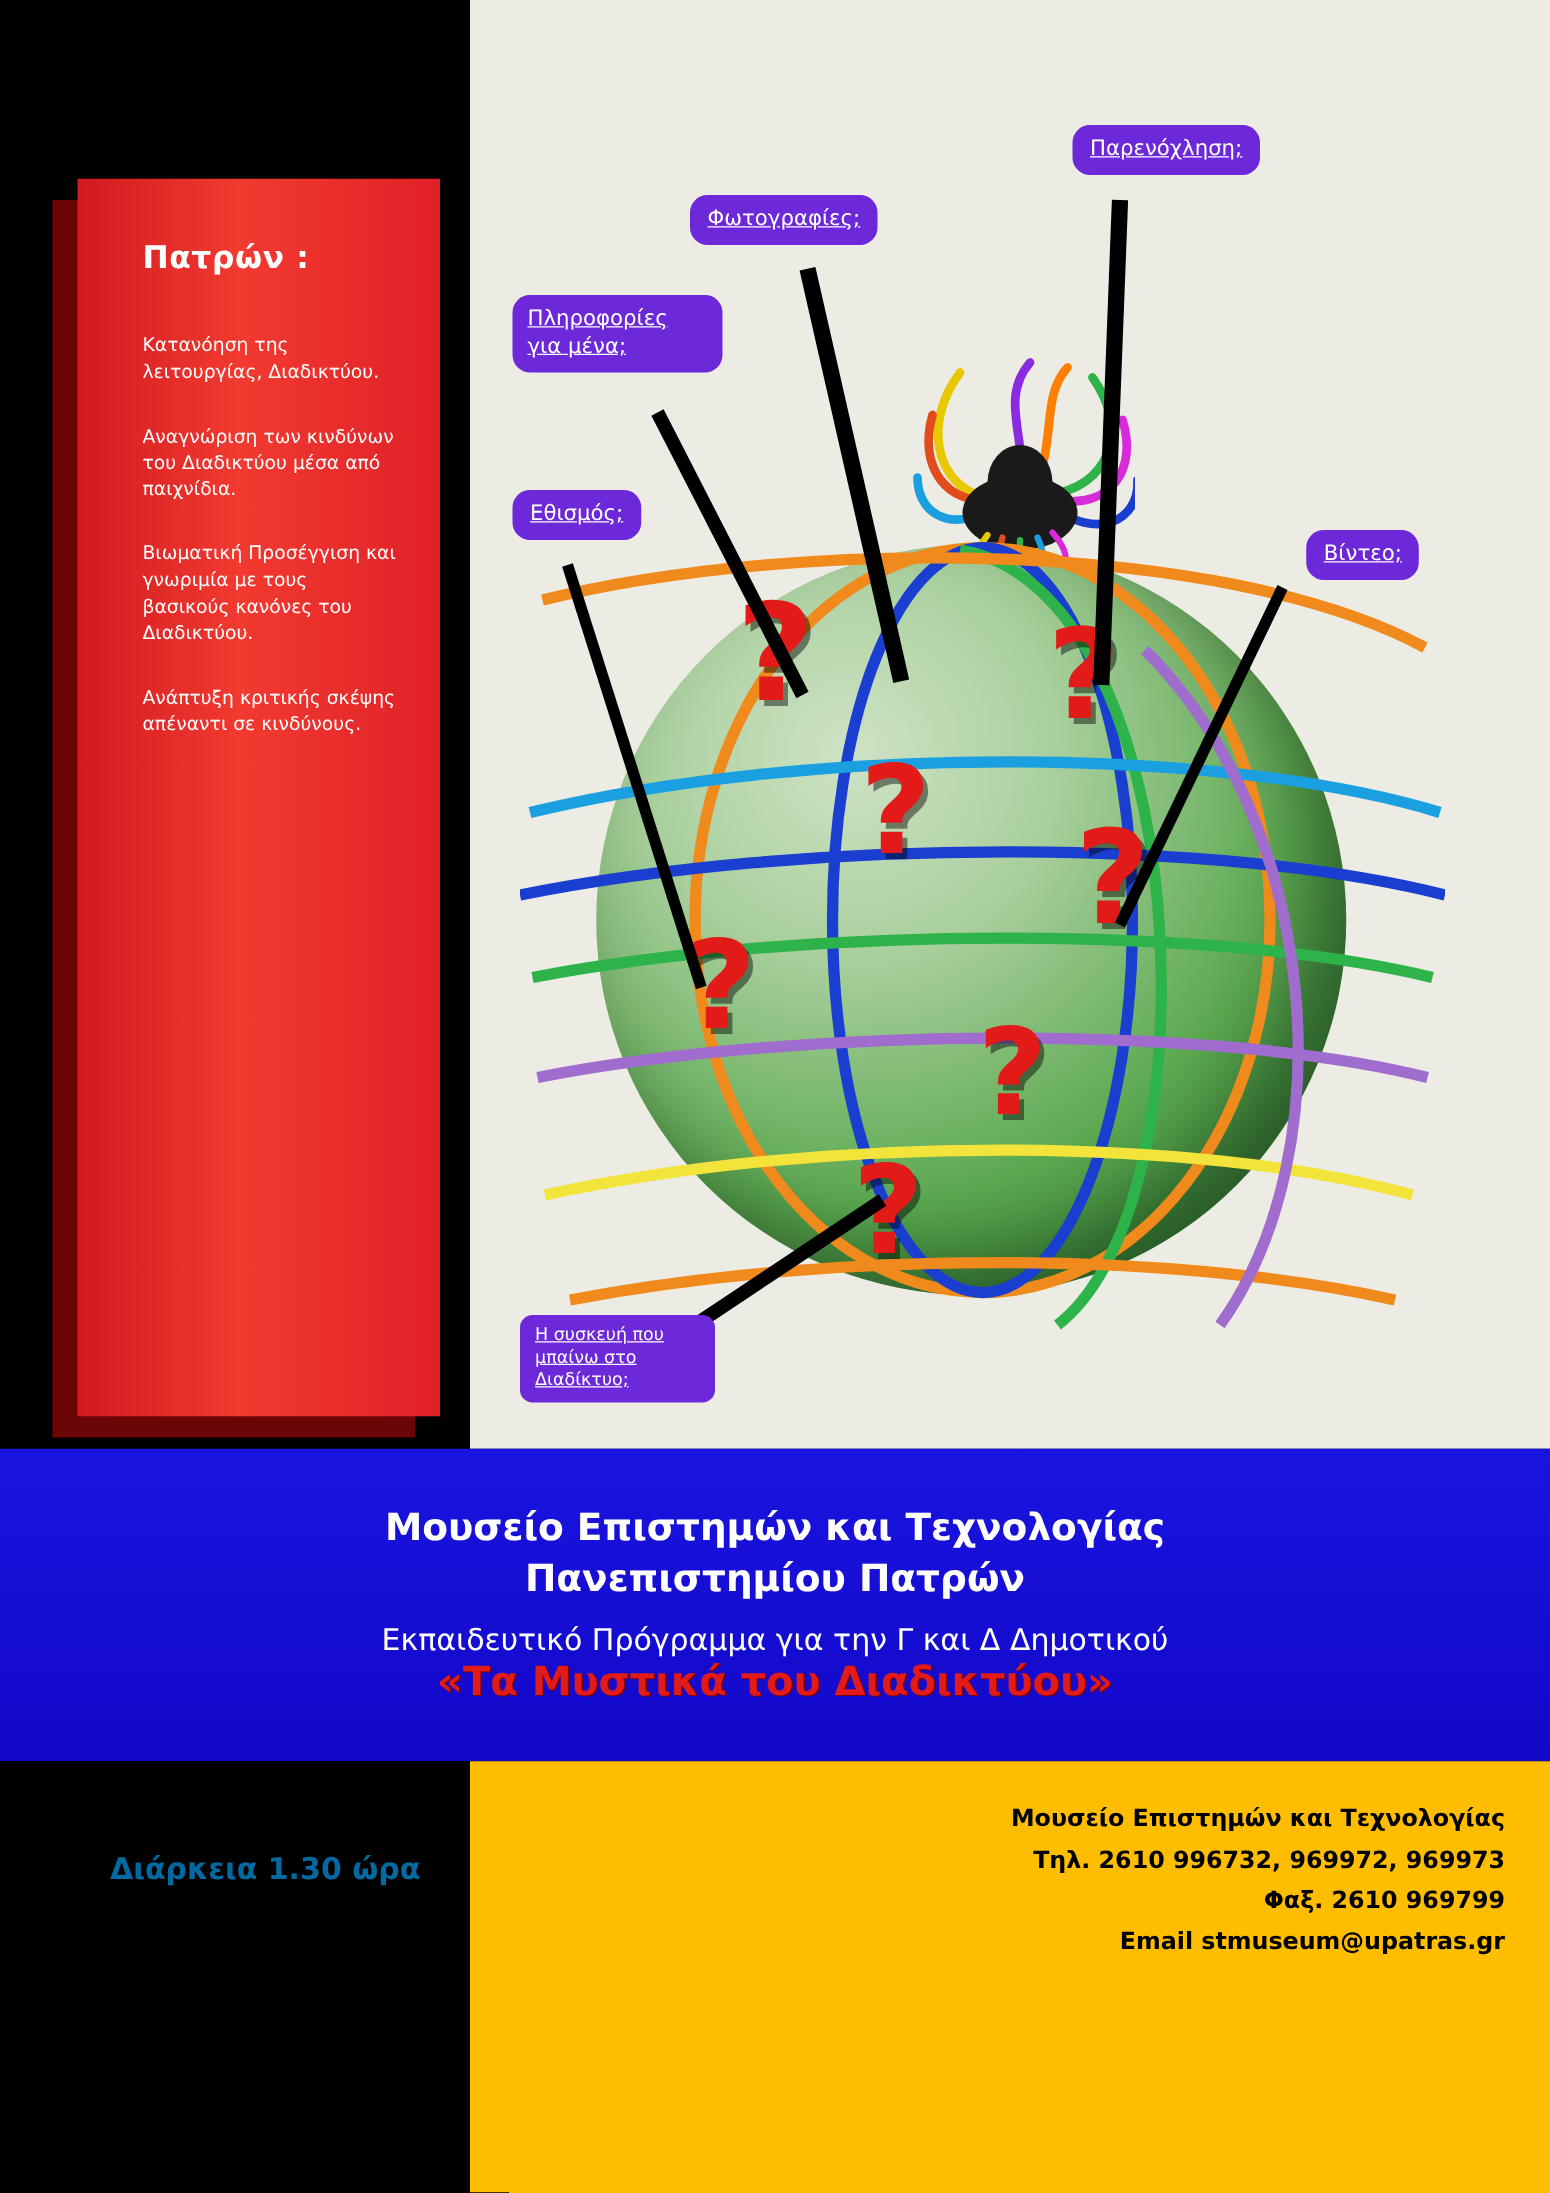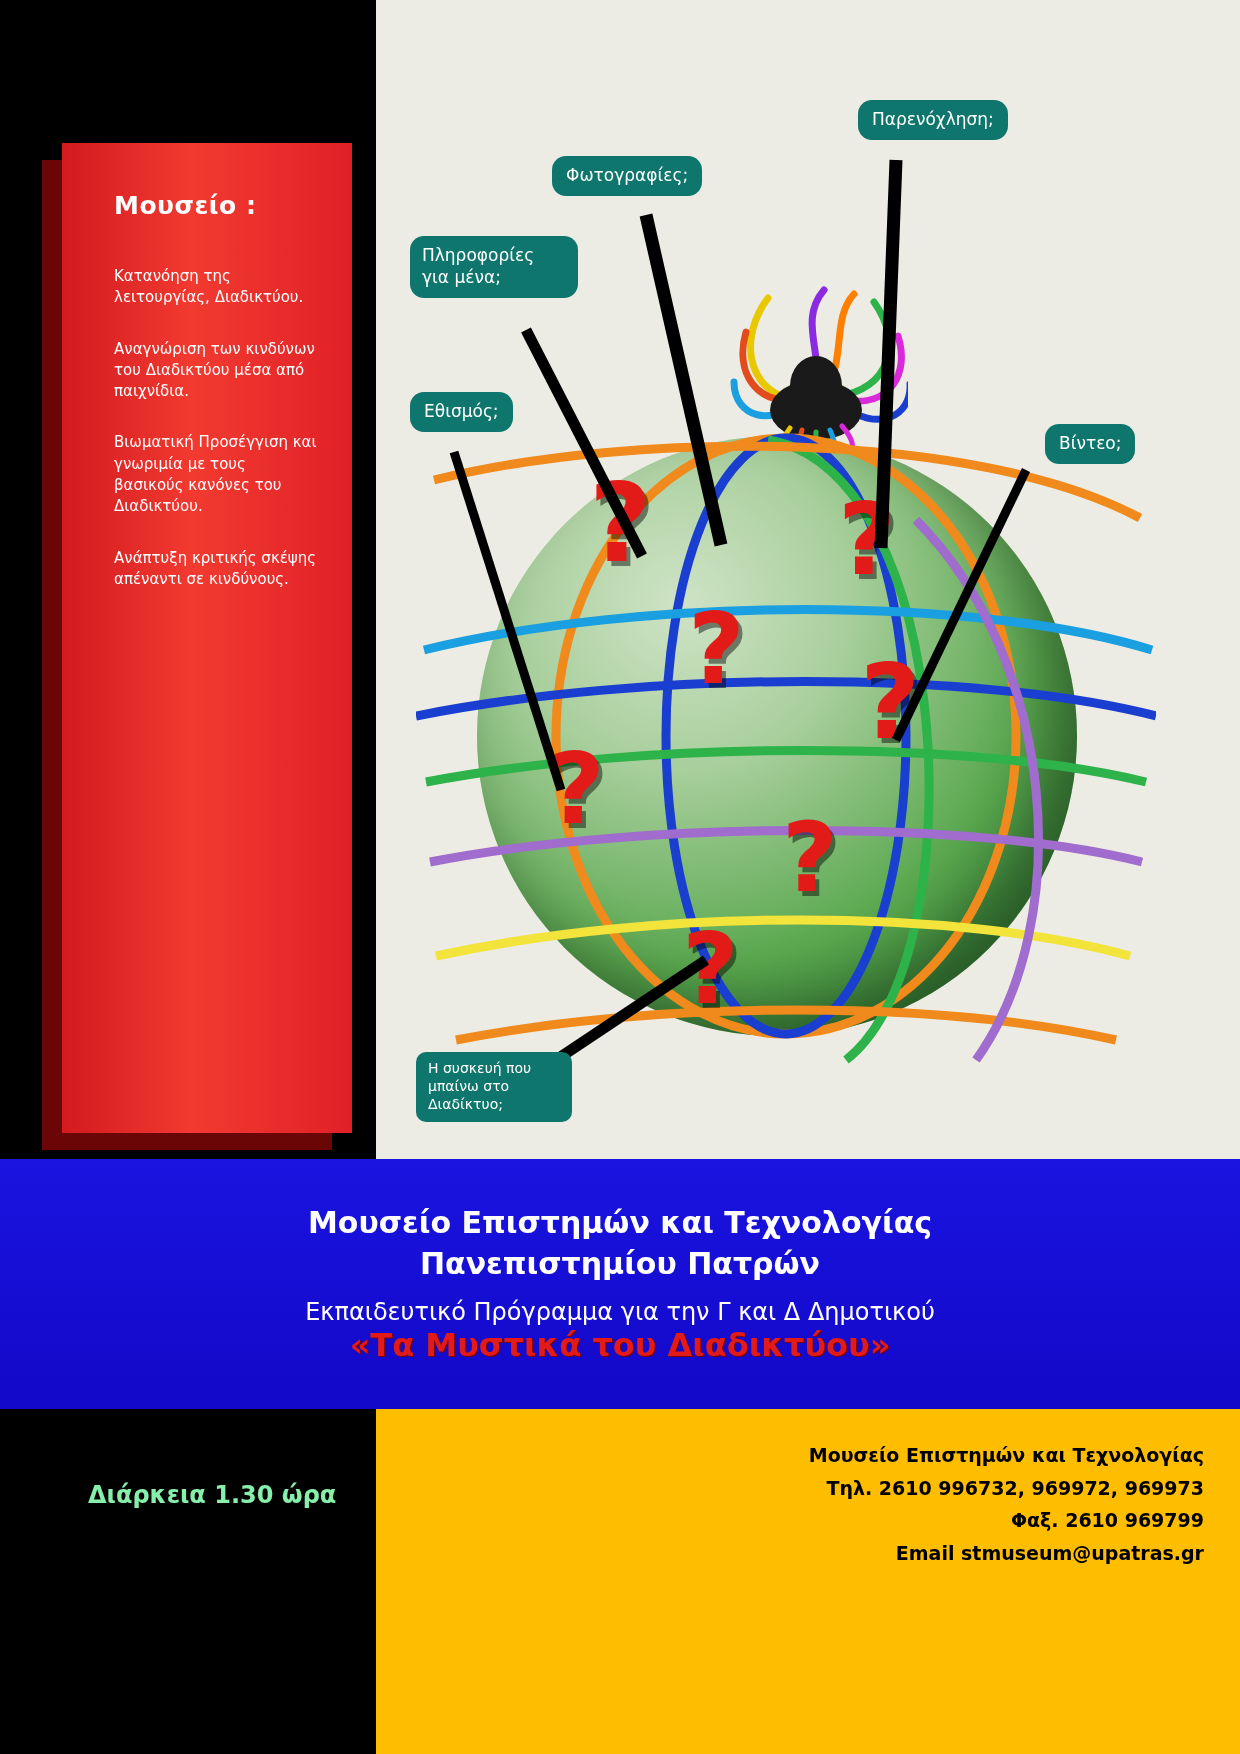--- a/index.html
+++ b/index.html
@@ -59,23 +59,24 @@
 
   
   .qm{
     position:absolute;color:#e21b18;font-weight:bold;font-family:"DejaVu Sans",sans-serif;
     text-shadow:4px 5px 0 rgba(0,0,0,.45);
     line-height:1;
   }
 
   
   .bubble{
-    position:absolute;background:#0f766e;color:#fff;border-radius:14px;
+    position:absolute;background:#6d28d9;color:#fff;border-radius:14px;
     padding:9px 14px;font-size:17px;line-height:1.28;z-index:6;
     white-space:pre-line;
+    text-decoration:underline;
   }
   .bubble.small{font-size:14px;border-radius:10px;padding:8px 12px;}
 
   
   .blue-band{
     position:absolute;left:0;top:1159px;width:1240px;height:250px;
     background:#1311d8;
     background:linear-gradient(180deg,#1a14e0 0%, #1208c8 100%);
     text-align:center;
   }
@@ -93,35 +94,35 @@
   
   .bottom{position:absolute;left:0;top:1409px;width:1240px;height:345px;background:#000;}
   .yellow{
     position:absolute;left:376px;top:1409px;width:864px;height:345px;background:#ffbd00;
   }
   .yellow .contact{
     position:absolute;right:36px;top:30px;text-align:right;color:#000;
     font-size:19px;font-weight:bold;line-height:1.72;
   }
   .duration{
-    position:absolute;left:88px;top:1481px;color:#86efac;font-size:24px;font-weight:bold;
+    position:absolute;left:88px;top:1481px;color:#0369a1;font-size:24px;font-weight:bold;
   }
 </style>
 </head>
 <body>
 
 <div class="poster">
 
   <div class="left-col"></div>
   <div class="art-panel"></div>
 
   <div class="red-shadow"></div>
   <div class="red-box">
     <div class="inner">
-      <div class="obj-title">Μουσείο :</div>
+      <div class="obj-title">Πατρών :</div>
       <div class="obj-item">Κατανόηση της λειτουργίας, Διαδικτύου.</div>
       <div class="obj-item">Αναγνώριση των  κινδύνων του Διαδικτύου μέσα από παιχνίδια.</div>
       <div class="obj-item">Βιωματική Προσέγγιση και γνωριμία με τους βασικούς κανόνες του Διαδικτύου.</div>
       <div class="obj-item">Ανάπτυξη κριτικής σκέψης απέναντι σε κινδύνους.</div>
     </div>
   </div>
 
   <div class="globe-wrap">
 
     <svg class="hair" viewBox="0 0 180 170">

